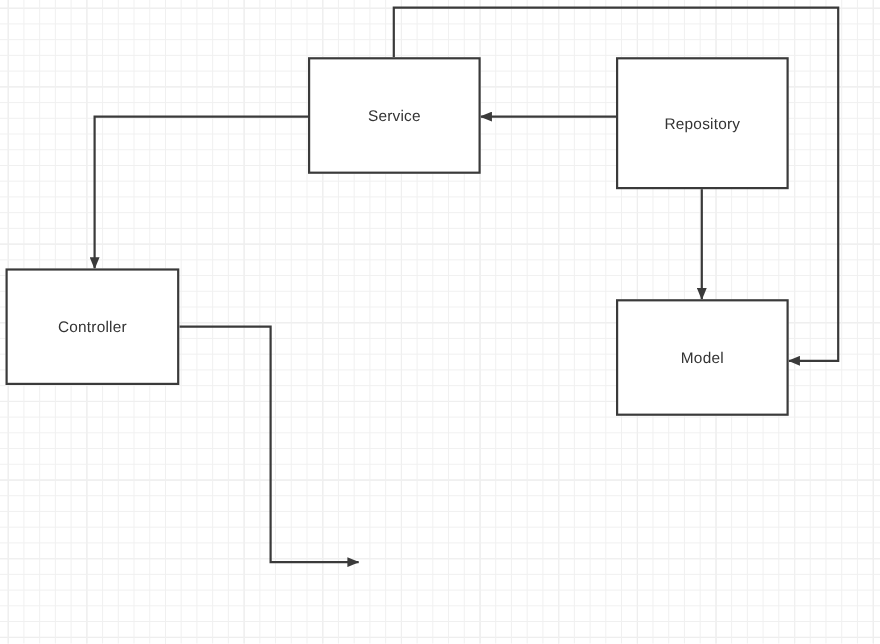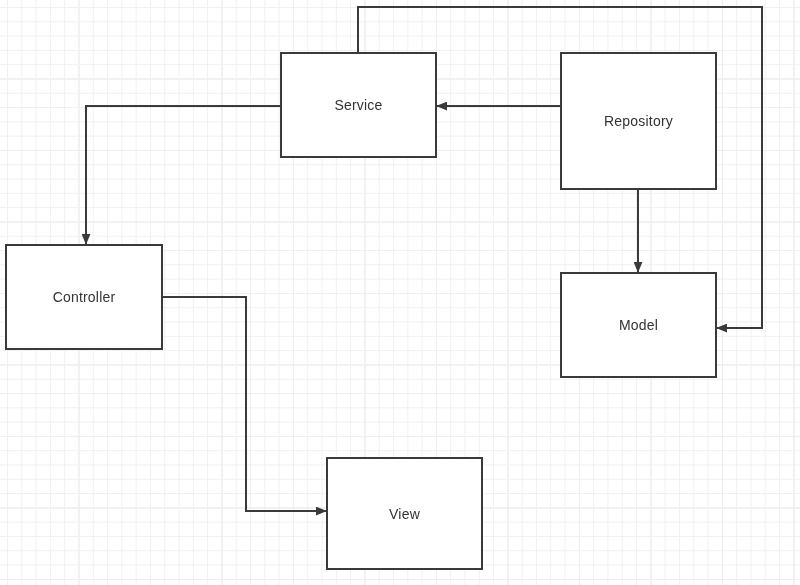--- a/index.html
+++ b/index.html
@@ -73,29 +73,26 @@
         <polyline points="638,158 638,272" fill="none" stroke="#3a3a3a" stroke-width="2" stroke-linecap="butt" stroke-linejoin="miter" marker-end="url(#arrow-end)"></polyline>
         <polyline points="358,52 358,7 762,7 762,328 717,328" fill="none" stroke="#3a3a3a" stroke-width="2" stroke-linecap="butt" stroke-linejoin="miter" marker-end="url(#arrow-end)"></polyline>
         <polyline points="163,297 246,297 246,511 326,511" fill="none" stroke="#3a3a3a" stroke-width="2" stroke-linecap="butt" stroke-linejoin="miter" marker-end="url(#arrow-end)"></polyline>
       </g>
   </svg>
 
   <div class="node" style="left: 280px; top: 52px; width: 157px; height: 106px; border-color: rgb(58, 58, 58); border-width: 2px; background: rgb(255, 255, 255);">
     <span class="node-label">Service</span>
   </div>
 
-  <div class="node" style="left: 560px; top: 52px; width: 157px; height: 138px; border-color: rgb(58, 58, 58); border-width: 2px; background: rgb(255, 255, 255);">
+  <div class="node" style="left: 560px; top: 52px; width: 157px; height: 120px; border-color: rgb(58, 58, 58); border-width: 2px; background: rgb(255, 255, 255);">
     <span class="node-label">Repository</span>
   </div>
 
   <div class="node" style="left: 560px; top: 272px; width: 157px; height: 106px; border-color: rgb(58, 58, 58); border-width: 2px; background: rgb(255, 255, 255);">
     <span class="node-label">Model</span>
   </div>
 
   <div class="node" style="left: 5px; top: 244px; width: 158px; height: 106px; border-color: rgb(58, 58, 58); border-width: 2px; background: rgb(255, 255, 255);">
     <span class="node-label">Controller</span>
   </div>
 
-  <div class="node" style="left: 326px; top: 457px; width: 157px; height: 113px; border-color: rgb(58, 58, 58); border-width: 2px; background: rgb(255, 255, 255);">
-    <span class="node-label">View</span>
-  </div>
 
 </div>
 
 </body></html>

